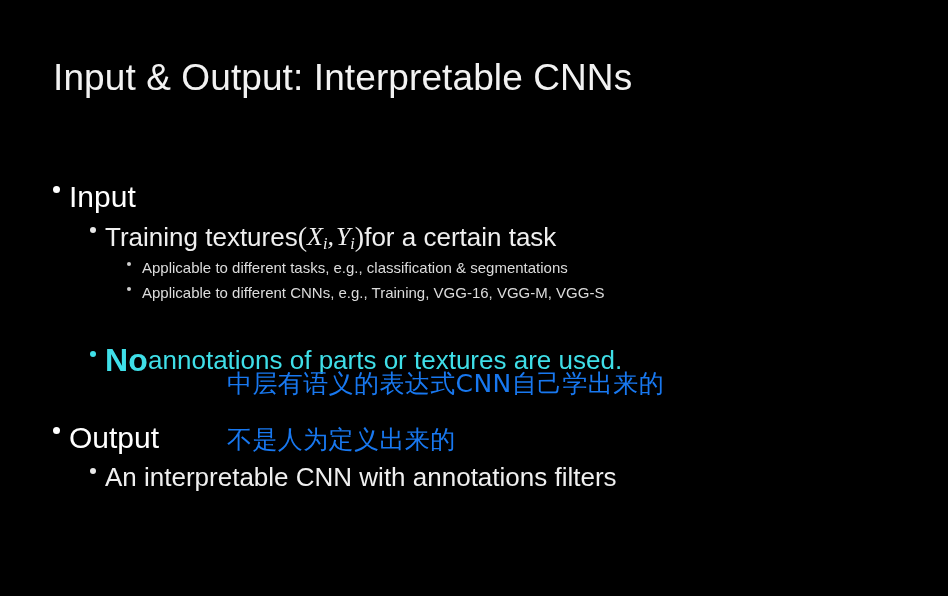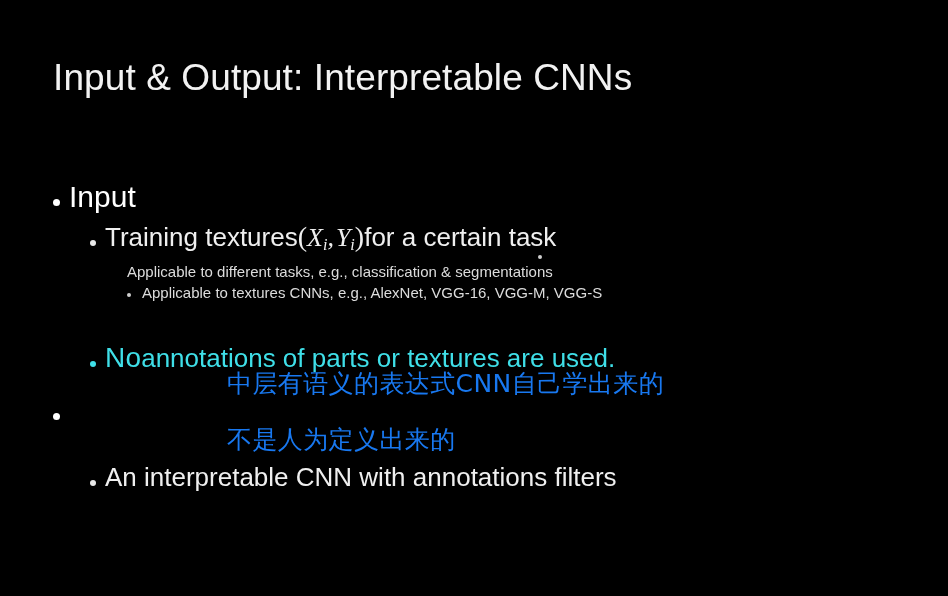--- a/index.html
+++ b/index.html
@@ -41,21 +41,21 @@
     position: absolute;
     left: 0;
     top: 0;
     width: 948px;
   }
 
   .line {
     position: absolute;
     white-space: nowrap;
     display: flex;
-    align-items: flex-end;
+    align-items: center;
   }
 
   .bullet-dot {
     display: inline-block;
     flex: none;
   }
 
   
   .lvl1 {
     font-size: 30px;
@@ -101,23 +101,23 @@
     background: #cfcfcf;
     margin-right: 11px;
     position: relative;
     top: -4px;
   }
 
   
   .cyan .bullet-dot { background: var(--cyan); }
   .cyan { color: var(--cyan); }
   .cyan-strong {
-    font-weight: 400;
+    font-weight: 700;
     color: var(--cyan);
-    font-size: 28px;
+    font-size: 32px;
     letter-spacing: 0.2px;
   }
   .cyan-rest {
     color: var(--cyan);
     font-weight: 300;
   }
 
   
   .mathvar {
     font-family: "Liberation Serif", "DejaVu Serif", serif;
@@ -173,42 +173,43 @@
       <span class="bullet-dot"></span>
       <span>Training textures </span>
       <span class="paren">(</span>
       <span class="mathvar"><span>X</span><sub>i</sub></span>
       <span class="math-comma">,</span>
       <span class="mathvar"><span>Y</span><sub>i</sub></span>
       <span class="paren">)</span>
       <span> for a certain task</span>
     </div>
 
-    <div class="line lvl3" style="left:127px; top:259px;flex-direction:column;">
+    <div class="line lvl3" style="left:127px; top:259px;">
       <span class="bullet-dot"></span>
       <span>Applicable to different tasks, e.g., classification &amp; segmentations</span>
     </div>
 
     <div class="line lvl3" style="left:127px; top:284px;">
       <span class="bullet-dot"></span>
-      <span>Applicable to textures CNNs, e.g., AlexNet, VGG-16, VGG-M, VGG-S</span>
+      <span>Applicable to different CNNs, e.g., Training, VGG-16, VGG-M, VGG-S</span>
     </div>
 
     <div class="line lvl2 cyan" style="left:90px; top:342px;">
       <span class="bullet-dot"></span>
       <span class="cyan-strong">No</span>
       <span class="cyan-rest"> annotations of parts or textures are used.</span>
     </div>
 
     <div class="cn-note" style="left:227px; top:367px;">中层有语义的表达式CNN自己学出来的</div>
 
     <div class="cn-note" style="left:227px; top:423px;text-align:right;">不是人为定义出来的</div>
 
     <div class="line lvl1" style="left:53px; top:421px;">
       <span class="bullet-dot"></span>
+      <span>Output</span>
     </div>
 
     <div class="line lvl2" style="left:90px; top:462px;">
       <span class="bullet-dot"></span>
       <span>An interpretable CNN with annotations filters</span>
     </div>
 
   </div>
 </div>
 

